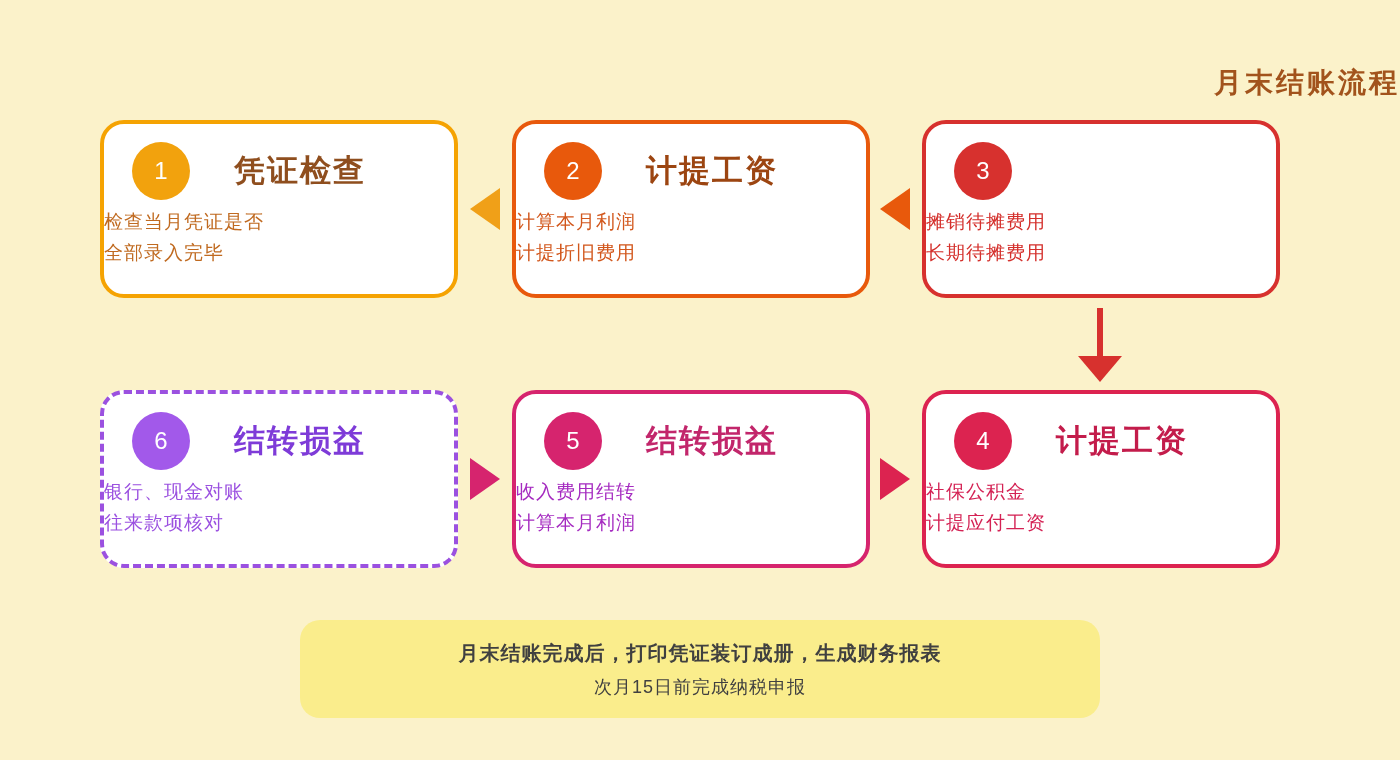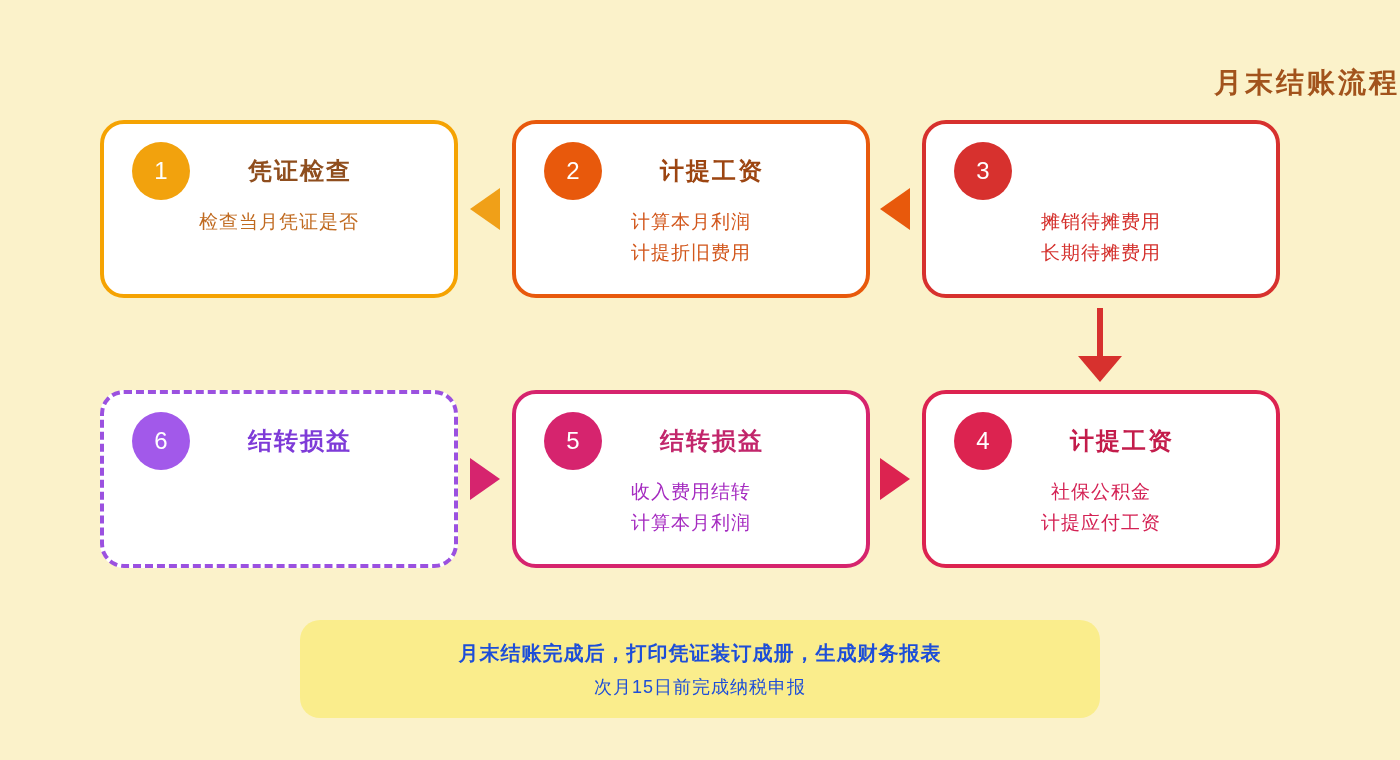--- a/index.html
+++ b/index.html
@@ -22,25 +22,25 @@
   .pos-r2c1{left:100px;top:390px;}
   .pos-r2c2{left:512px;top:390px;}
   .pos-r2c3{left:922px;top:390px;}
   .card-header{display:flex;align-items:center;margin:18px 30px 0 28px;}
   .circle{
     width:58px;height:58px;border-radius:50%;background:var(--circle);
     color:#ffffff;display:flex;align-items:center;justify-content:center;
     font-size:24px;flex:0 0 58px;
   }
   .card-title{
-    flex:1;text-align:center;font-size:24px;font-weight:bold;
+    flex:1;text-align:center;font-size:31px;font-weight:bold;
     color:var(--title);letter-spacing:2px;padding-right:14px;
   }
   .card-body{
-    position:absolute;left:0;right:0;top:82px;text-align:center;
+    position:absolute;left:0;right:0;top:82px;text-align:left;
     font-size:19px;line-height:31px;color:var(--body);letter-spacing:1px;
   }
   .arrow{position:absolute;width:0;height:0;}
   .arrow.left{
     border-top:21px solid transparent;border-bottom:21px solid transparent;
     border-right:30px solid var(--c);
   }
   .arrow.right{
     border-top:21px solid transparent;border-bottom:21px solid transparent;
     border-left:30px solid var(--c);
@@ -68,20 +68,21 @@
 
 <div class="page-title" style="color: rgb(162, 83, 28);">月末结账流程</div>
 
 <div class="card pos-r1c1" style="--border: #F5A302; --circle: #F2A20D; --title: #8F4E1E; --body: #C06A20;">
   <div class="card-header">
     <div class="circle">1</div>
     <div class="card-title">凭证检查</div>
   </div>
   <div class="card-body">
     <div>检查当月凭证是否</div>
+    <div>全部录入完毕</div>
   </div>
 </div>
 
 <div class="card pos-r1c2" style="--border: #E8590C; --circle: #E8590C; --title: #9C4511; --body: #D2571C;">
   <div class="card-header">
     <div class="circle">2</div>
     <div class="card-title">计提工资</div>
   </div>
   <div class="card-body">
     <div>计算本月利润</div>
@@ -96,20 +97,24 @@
   <div class="card-body">
     <div>摊销待摊费用</div>
     <div>长期待摊费用</div>
   </div>
 </div>
 
 <div class="card dashed pos-r2c1" style="--border: #9B51E0; --circle: #A259EA; --title: #7E3BD8; --body: #9B51E0;">
   <div class="card-header">
     <div class="circle">6</div>
     <div class="card-title">结转损益</div>
+  </div>
+  <div class="card-body">
+    <div>银行、现金对账</div>
+    <div>往来款项核对</div>
   </div>
 </div>
 
 <div class="card pos-r2c2" style="--border: #D6246E; --circle: #D6246E; --title: #C2266B; --body: #A52BC0;">
   <div class="card-header">
     <div class="circle">5</div>
     <div class="card-title">结转损益</div>
   </div>
   <div class="card-body">
     <div>收入费用结转</div>
@@ -128,16 +133,16 @@
   </div>
 </div>
 
 <div class="arrow left arrow-1-2" style="--c: #F0A018;"></div>
 <div class="arrow left arrow-2-3" style="--c: #E8590C;"></div>
 <div class="down-arrow-stem" style="--c: #D7312E;"></div>
 <div class="down-arrow-head" style="--c: #D7312E;"></div>
 <div class="arrow right arrow-6-5" style="--c: #D6246E;"></div>
 <div class="arrow right arrow-5-4" style="--c: #DC2350;"></div>
 
-<div class="note-box" style="background: rgb(250, 237, 140); color: #1d4ed8;">
+<div class="note-box" style="background: rgb(250, 237, 140); color: #404040;">
   <div class="note-line1">月末结账完成后，打印凭证装订成册，生成财务报表</div>
   <div class="note-line2">次月15日前完成纳税申报</div>
 </div>
 
 </body></html>

